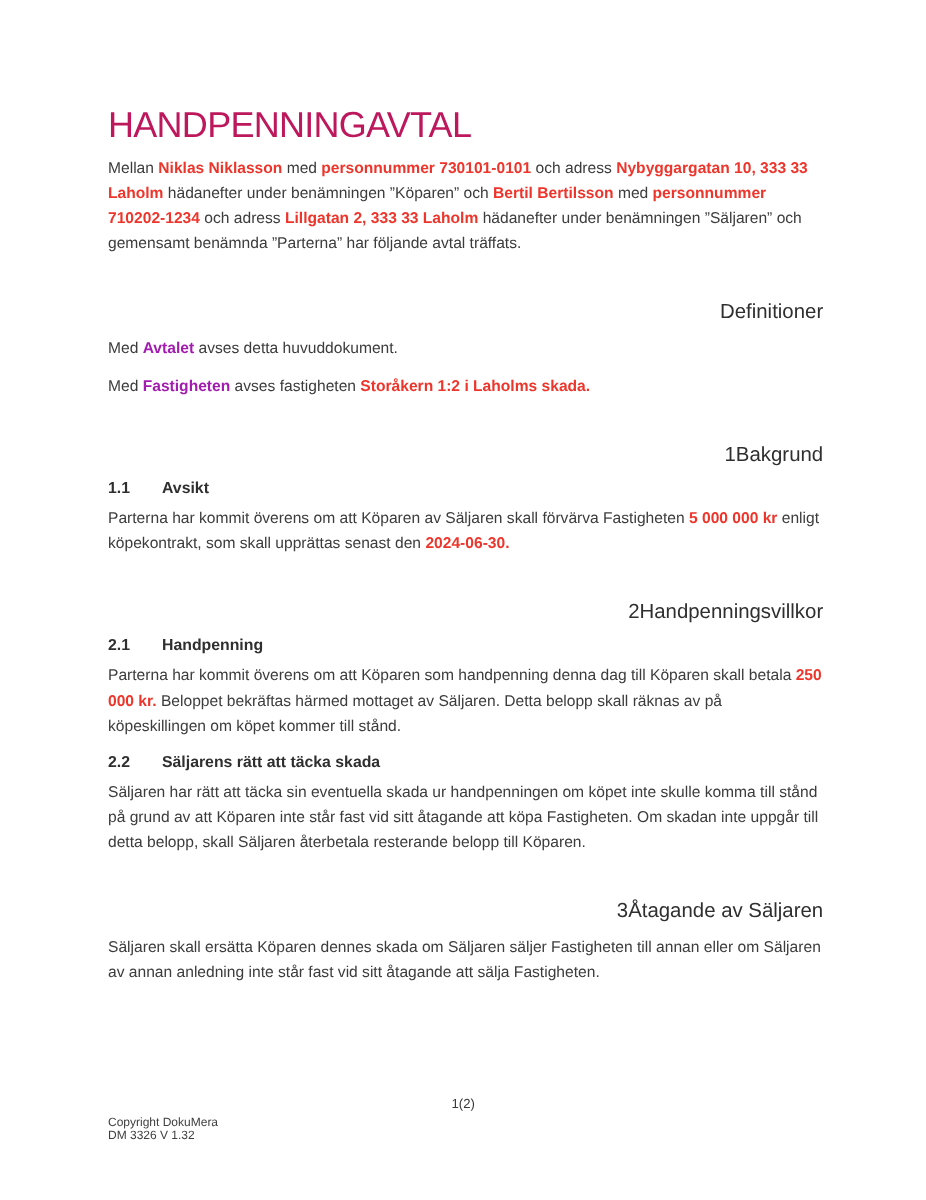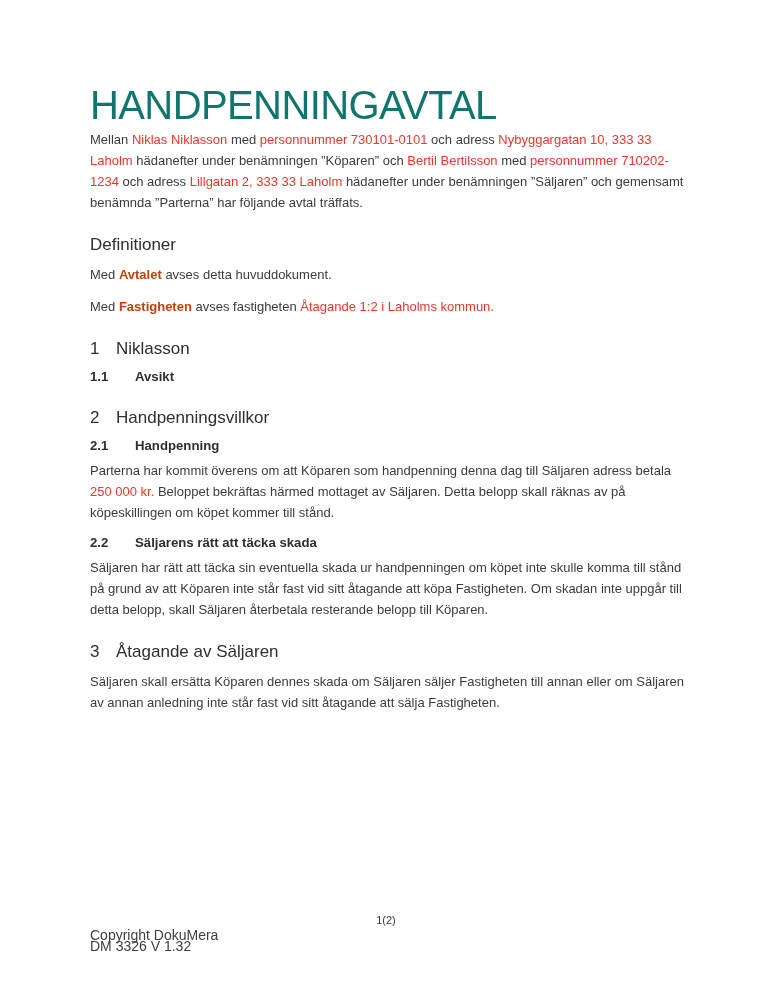--- a/index.html
+++ b/index.html
@@ -19,83 +19,85 @@
     position:relative;
     width:772px;height:1000px;
     background:#ffffff;
   }
   .content{
     position:absolute;
     left:90px;top:88px;
     width:596px;
   }
   .doc-title{
-    font-size:40px;
+    font-size:30px;
     font-weight:300;
     letter-spacing:-0.6px;
-    color:#0f766e;
+    color:#be185d;
     line-height:34px;
     margin:0 0 7px 0;
   }
   p.body-p{
     font-size:13px;
     line-height:21px;
     color:var(--body-text);
     margin:0 0 11px 0;
   }
   .h1{
     font-size:17px;
     font-weight:400;
     color:var(--heading-text);
     line-height:22px;
-    margin:21px 0 8px 0;
+    margin:36px 0 8px 0;
+    text-align:right;
   }
   .h2{
     font-size:13.2px;
     font-weight:600;
     color:var(--heading-text);
     line-height:18px;
     margin:3px 0 5px 0;
   }
   .h1 .hnum{display:inline-block;width:26px;}
   .h2 .hnum{display:inline-block;width:45px;}
-  span.red{color:var(--red);}
-  span.bold{font-weight:700;color:#c2410c;text-align:right;}
+  span.red{color:var(--red);font-weight:bold;}
+  span.bold{font-weight:700;color:#a21caf;text-align:right;}
   .footer-pagenum{
     position:absolute;
     top:914px;left:0;
     width:772px;
     text-align:center;
     font-size:11px;
     color:#3a3a3a;
   }
   .footer-copyright{
     position:absolute;
     left:90px;top:930px;
-    font-size:14px;
+    font-size:10px;
     line-height:11px;
     color:#3f3f3f;
   }
 </style>
 </head>
 <body>
 
 <div class="page">
   <div class="content">
     <h1 class="doc-title">HANDPENNINGAVTAL</h1>
     <div>
         <p class="body-p"><span>Mellan </span><span class="red">Niklas Niklasson</span><span> med </span><span class="red">personnummer 730101-0101</span><span> och adress </span><span class="red">Nybyggargatan 10, 333 33 Laholm</span><span> hädanefter under benämningen ”Köparen” och </span><span class="red">Bertil Bertilsson</span><span> med </span><span class="red">personnummer 710202-1234</span><span> och adress </span><span class="red">Lillgatan 2, 333 33 Laholm</span><span> hädanefter under benämningen ”Säljaren” och gemensamt benämnda ”Parterna” har följande avtal träffats.</span></p>
         <div class="h1"><span>Definitioner</span></div>
         <p class="body-p"><span>Med </span><span class="bold">Avtalet</span><span> avses detta huvuddokument.</span></p>
-        <p class="body-p"><span>Med </span><span class="bold">Fastigheten</span><span> avses fastigheten </span><span class="red">Åtagande 1:2 i Laholms kommun.</span></p>
-        <div class="h1"><span class="hnum">1</span><span>Niklasson</span></div>
+        <p class="body-p"><span>Med </span><span class="bold">Fastigheten</span><span> avses fastigheten </span><span class="red">Storåkern 1:2 i Laholms skada.</span></p>
+        <div class="h1"><span class="hnum">1</span><span>Bakgrund</span></div>
         <div class="h2"><span class="hnum">1.1</span><span>Avsikt</span></div>
+        <p class="body-p"><span>Parterna har kommit överens om att Köparen av Säljaren skall förvärva Fastigheten </span><span class="red">5 000 000 kr</span><span> enligt köpekontrakt, som skall upprättas senast den </span><span class="red">2024-06-30.</span></p>
         <div class="h1"><span class="hnum">2</span><span>Handpenningsvillkor</span></div>
         <div class="h2"><span class="hnum">2.1</span><span>Handpenning</span></div>
-        <p class="body-p"><span>Parterna har kommit överens om att Köparen som handpenning denna dag till Säljaren adress betala </span><span class="red">250 000 kr.</span><span> Beloppet bekräftas härmed mottaget av Säljaren. Detta belopp skall räknas av på köpeskillingen om köpet kommer till stånd.</span></p>
+        <p class="body-p"><span>Parterna har kommit överens om att Köparen som handpenning denna dag till Köparen skall betala </span><span class="red">250 000 kr.</span><span> Beloppet bekräftas härmed mottaget av Säljaren. Detta belopp skall räknas av på köpeskillingen om köpet kommer till stånd.</span></p>
         <div class="h2"><span class="hnum">2.2</span><span>Säljarens rätt att täcka skada</span></div>
         <p class="body-p"><span>Säljaren har rätt att täcka sin eventuella skada ur handpenningen om köpet inte skulle komma till stånd på grund av att Köparen inte står fast vid sitt åtagande att köpa Fastigheten. Om skadan inte uppgår till detta belopp, skall Säljaren återbetala resterande belopp till Köparen.</span></p>
         <div class="h1"><span class="hnum">3</span><span>Åtagande av Säljaren</span></div>
         <p class="body-p"><span>Säljaren skall ersätta Köparen dennes skada om Säljaren säljer Fastigheten till annan eller om Säljaren av annan anledning inte står fast vid sitt åtagande att sälja Fastigheten.</span></p>
       </div>
   </div>
 
   <div class="footer-pagenum">1(2)</div>
 
   <div class="footer-copyright">

